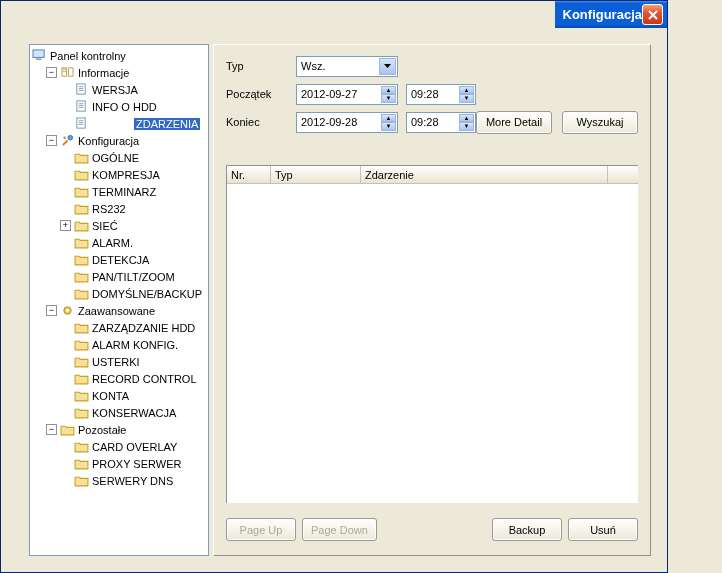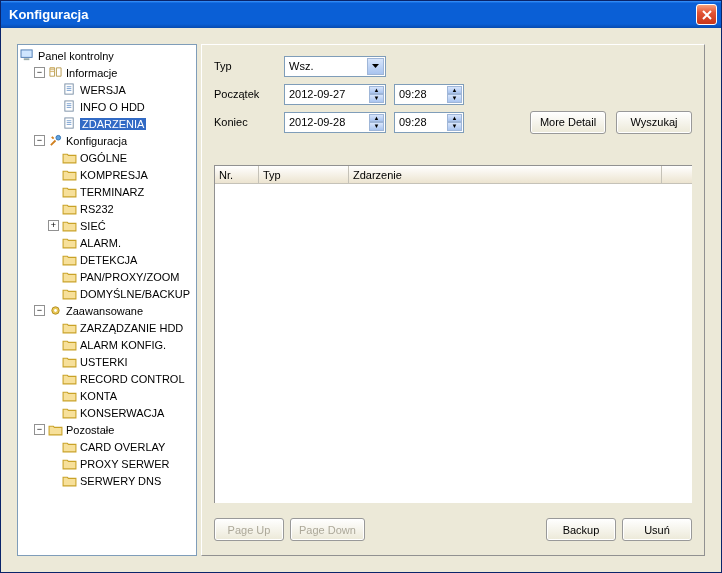--- a/index.html
+++ b/index.html
@@ -6,25 +6,26 @@
   body {
     margin: 0;
     font-family: Tahoma, sans-serif;
     font-size: 11px;
     background: #ece9d8;
     width: 722px;
     height: 573px;
     overflow: hidden;
   }
   .window {
-    width: 722px; height: 573px;
+    width: 668px; height: 573px;
     border: 1px solid #0a246a;
     background: #ece9d8;
     display: flex;
     flex-direction: column;
+    align-items: flex-end;
   }
   .titlebar {
     height: 27px;
     background: linear-gradient(to bottom, #3a95ff 0%, #0a5fd6 8%, #0a5fd6 85%, #074bb0 100%);
     color: #fff;
     display: flex;
     align-items: center;
     padding: 0 4px 0 8px;
     font-weight: bold;
     font-size: 13px;
@@ -75,21 +76,21 @@
   }
   .expander.empty { border:none; background:transparent; }
   .ico {
     width:15px; height:13px;
     margin-right:3px;
     display:inline-block;
     flex-shrink:0;
   }
   .ico-monitor svg, .ico-book svg, .ico-page svg, .ico-folder svg, .ico-tools svg, .ico-gear svg { width:100%; height:100%; }
   .lbl { }
-  .lbl.sel { background:#316ac5; color:#fff; padding:0 2px; }
+  .lbl.sel { background:#316ac5; color:#fff; padding:0 2px;margin-left:42px; }
   .main-pane {
     flex:1;
     border:1px solid #919191;
     border-top-color:#fff;
     border-left-color:#fff;
     background:#ece9d8;
     position:relative;
     padding:10px 12px 12px 12px;
   }
   .form-row {
@@ -352,21 +353,21 @@
                     </div>
                   </li>
                 <li>
                     <div class="node">
                       <span class="expander empty"></span>
                       <span class="ico ico-folder">
                         <svg viewBox="0 0 14 12">
                           <path d="M1 3 h4 l1 1 h7 v7 h-12z" fill="#f7e09a" stroke="#c9a227"></path>
                         </svg>
                       </span>
-                      <span class="lbl">PAN/PROXY/ZOOM</span>
+                      <span class="lbl">PAN/TILT/ZOOM</span>
                     </div>
                   </li>
                 <li>
                     <div class="node">
                       <span class="expander empty"></span>
                       <span class="ico ico-folder">
                         <svg viewBox="0 0 14 12">
                           <path d="M1 3 h4 l1 1 h7 v7 h-12z" fill="#f7e09a" stroke="#c9a227"></path>
                         </svg>
                       </span>

